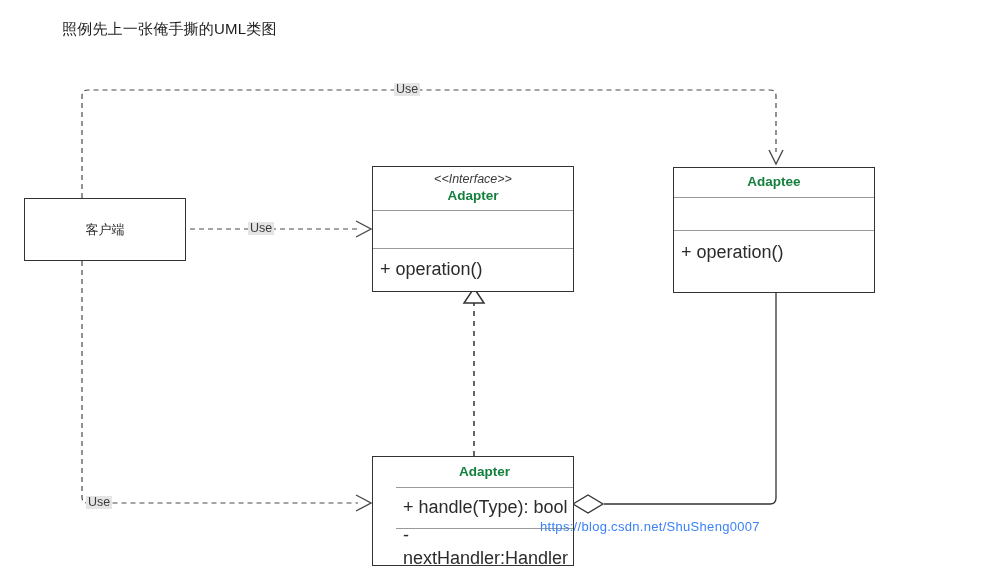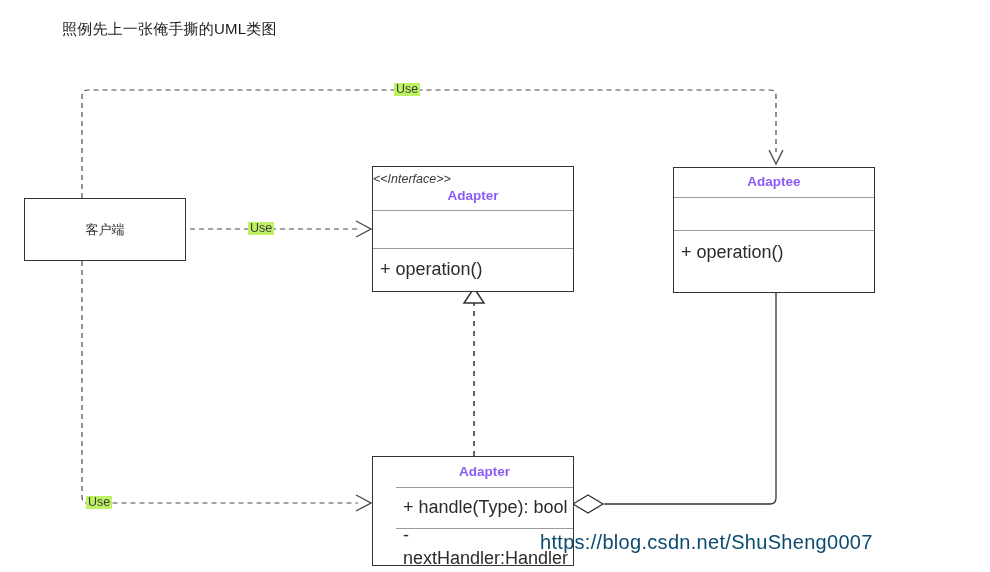--- a/index.html
+++ b/index.html
@@ -48,24 +48,25 @@
     flex-direction: column;
     justify-content: center;
   }
   .sec-divider {
     border-top: 1.4px solid #9a9a9a;
   }
   .uml-title {
     text-align: center;
     font-weight: bold;
     font-size: 13.5px;
-    color: #8b5cf6;
+    color: #15803d;
     line-height: 1.25;
   }
   .uml-stereotype {
+    text-align: center;
     font-style: italic;
     font-weight: normal;
     font-size: 12.5px;
     color: #3a3a3a;
     line-height: 1.25;
   }
   .uml-member {
     font-size: 18px;
     color: #2b2b2b;
     padding-left: 7px;
@@ -73,31 +74,31 @@
   }
   .plain-label {
     text-align: center;
     font-size: 13px;
     color: #2b2b2b;
   }
   .edge-label {
     position: absolute;
     font-size: 12.5px;
     color: #3a3a3a;
-    background: #bef264;
+    background: #e5e5e5;
     padding: 0 2px;
     white-space: nowrap;
     line-height: 1;
   }
   .watermark {
     position: absolute;
     left: 540px;
-    top: 531px;
-    font-size: 20px;
-    color: #0c4a6e;
+    top: 519px;
+    font-size: 13px;
+    color: #3b82f6;
     white-space: nowrap;
     letter-spacing: 0.3px;
     pointer-events: none;
   }
 </style>
 </head>
 <body>
 
 <div id="canvas">
 

